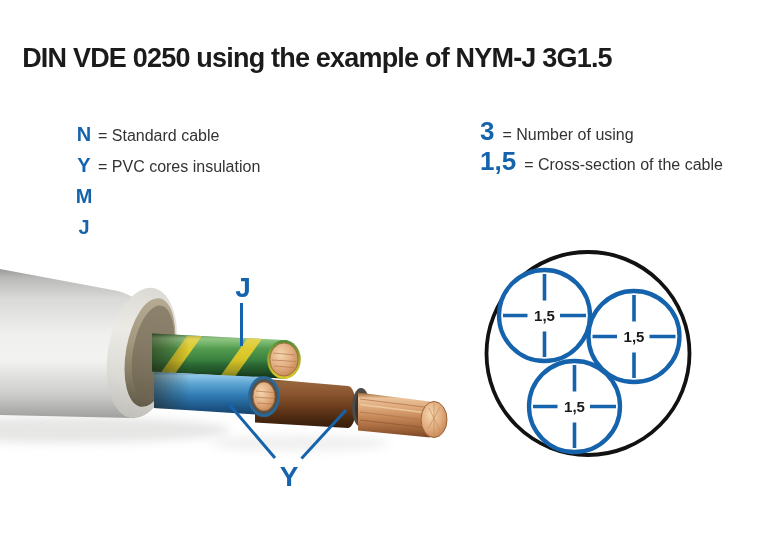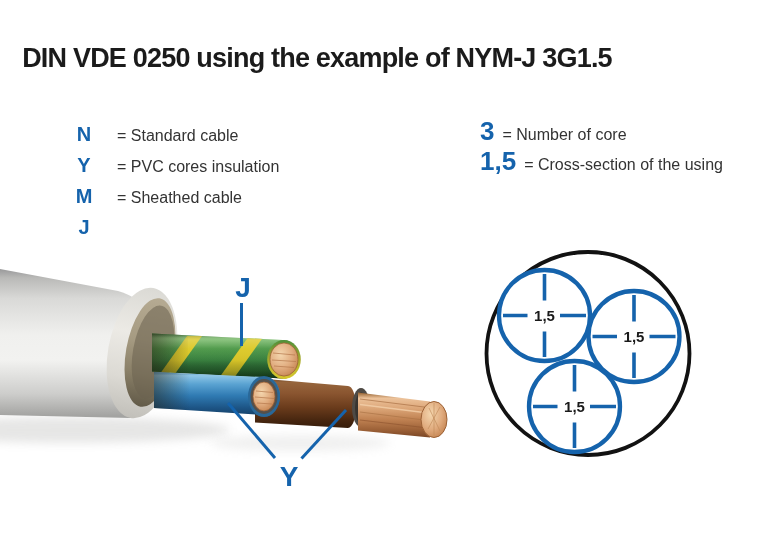--- a/index.html
+++ b/index.html
@@ -10,21 +10,21 @@
   .legend{position:absolute;}
   .legend-left{left:73px;top:119px;}
   .legend-right{left:480px;top:116px;}
   .legend-row{display:flex;align-items:baseline;}
   .legend-left .legend-row{height:31px;line-height:31px;}
   .legend-right .legend-row{height:30px;line-height:30px;}
   .legend-code{font-weight:bold;color:#1563ac;}
   .legend-left .legend-code{font-size:20px;width:22px;text-align:center;}
   .legend-right .legend-code{font-size:26px;}
   .legend-desc{font-size:16px;color:#333333;white-space:nowrap;}
-  .legend-left .legend-desc{margin-left:22px;}
+  .legend-left .legend-desc{margin-left:3px;}
   .legend-right .legend-desc{margin-left:8px;}
   svg{position:absolute;display:block;}
   .svg-cable{left:0;top:250px;}
   .svg-section{left:470px;top:243px;}
   text.anno{font-family:"Liberation Sans",sans-serif;font-size:28px;font-weight:bold;
             fill:#1563ac;text-anchor:middle;}
   text.size-label{font-family:"Liberation Sans",sans-serif;font-size:15px;font-weight:bold;
             fill:#1a1a1a;text-anchor:middle;}
 </style>
 </head>
@@ -38,35 +38,34 @@
     <div class="legend-row">
       <span class="legend-code">N</span>
       <span class="legend-desc">= Standard cable</span>
     </div>
     <div class="legend-row">
       <span class="legend-code">Y</span>
       <span class="legend-desc">= PVC cores insulation</span>
     </div>
     <div class="legend-row">
       <span class="legend-code">M</span>
-      <span class="legend-desc">= Sheathed cable</span>
     </div>
     <div class="legend-row">
       <span class="legend-code">J</span>
     </div>
   </div>
 
   <div class="legend legend-right">
     <div class="legend-row">
       <span class="legend-code">3</span>
-      <span class="legend-desc">= Number of core</span>
+      <span class="legend-desc">= Number of using</span>
     </div>
     <div class="legend-row">
       <span class="legend-code">1,5</span>
-      <span class="legend-desc">= Cross-section of the using</span>
+      <span class="legend-desc">= Cross-section of the cable</span>
     </div>
   </div>
 
   <svg class="svg-cable" width="470" height="294" viewBox="0 250 470 294">
     <defs>
       <linearGradient id="gSheath" x1="0" y1="269" x2="0" y2="416" gradientUnits="userSpaceOnUse">
         <stop offset="0" stop-color="#99999a"></stop>
           <stop offset="0.06" stop-color="#b9b9b7"></stop>
         <stop offset="0.2" stop-color="#d9d9d7"></stop>
           <stop offset="0.45" stop-color="#f0f0ee"></stop>

